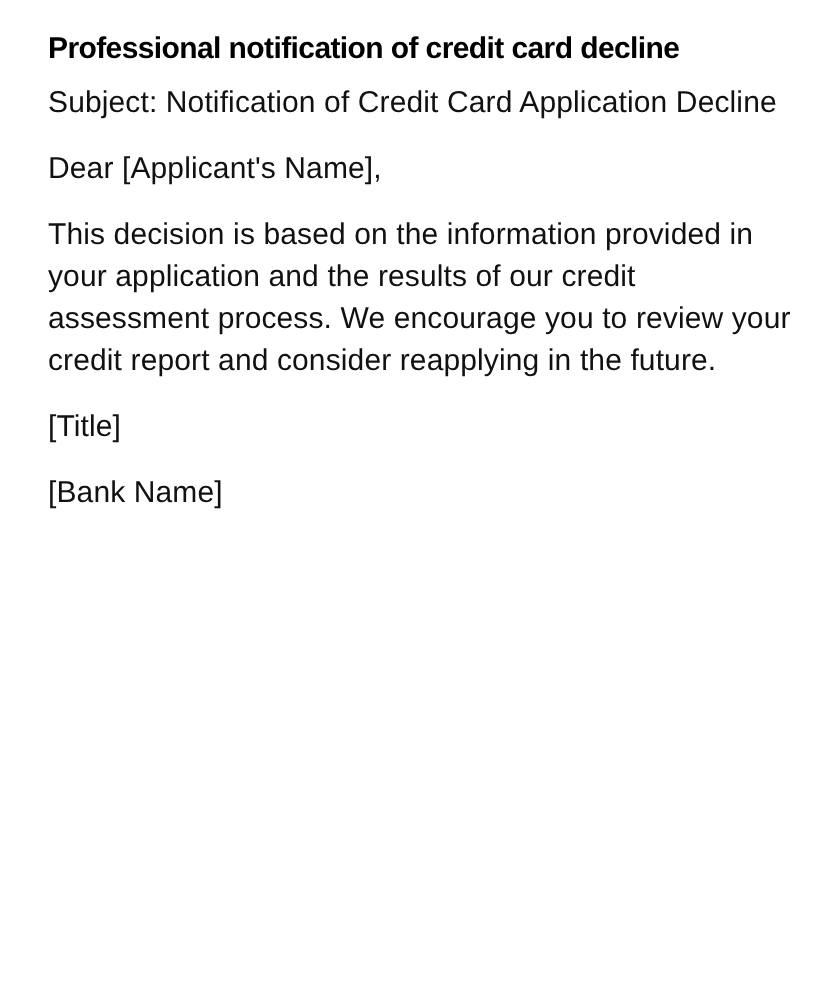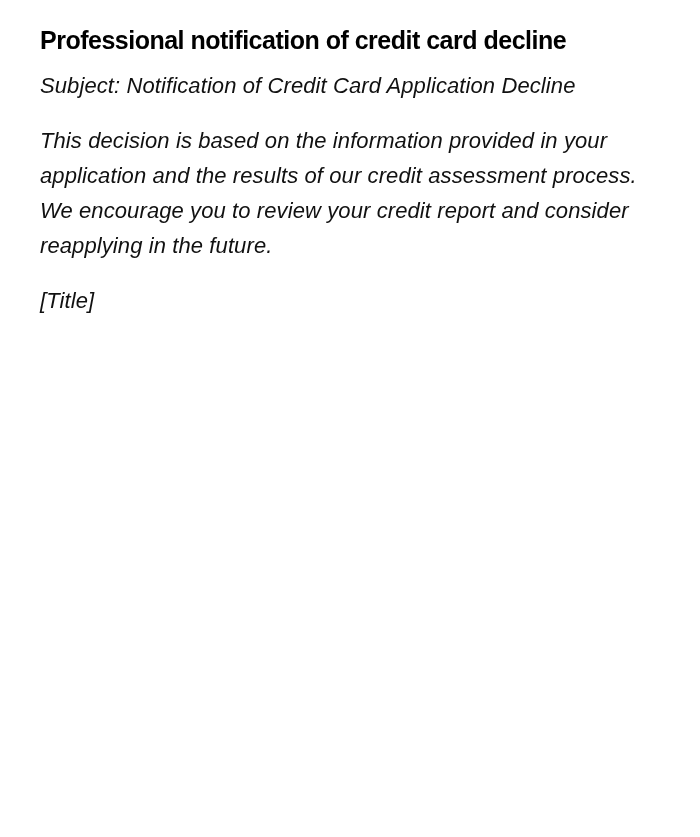--- a/index.html
+++ b/index.html
@@ -21,28 +21,29 @@
     }
     .title {
       font-size: 25px;
       font-weight: bold;
       letter-spacing: -0.5px;
       line-height: 36px;
       margin: 0 0 10px 0;
       color: #000000;
     }
     .para {
-      font-size: 22px;
+      font-size: 25px;
       line-height: 35px;
       margin: 0 0 20px 0;
       letter-spacing: 0.1px;
-      font-style: italic;
     }
   </style>
 </head>
 <body>
 
 <div class="doc">
   <h1 class="title">Professional notification of credit card decline</h1>
   <p class="para">Subject: Notification of Credit Card Application Decline</p>
+  <p class="para">Dear [Applicant's Name],</p>
   <p class="para">This decision is based on the information provided in your application and the results of our credit assessment process. We encourage you to review your credit report and consider reapplying in the future.</p>
   <p class="para">[Title]</p>
+  <p class="para">[Bank Name]</p>
 </div>
 
 </body></html>

